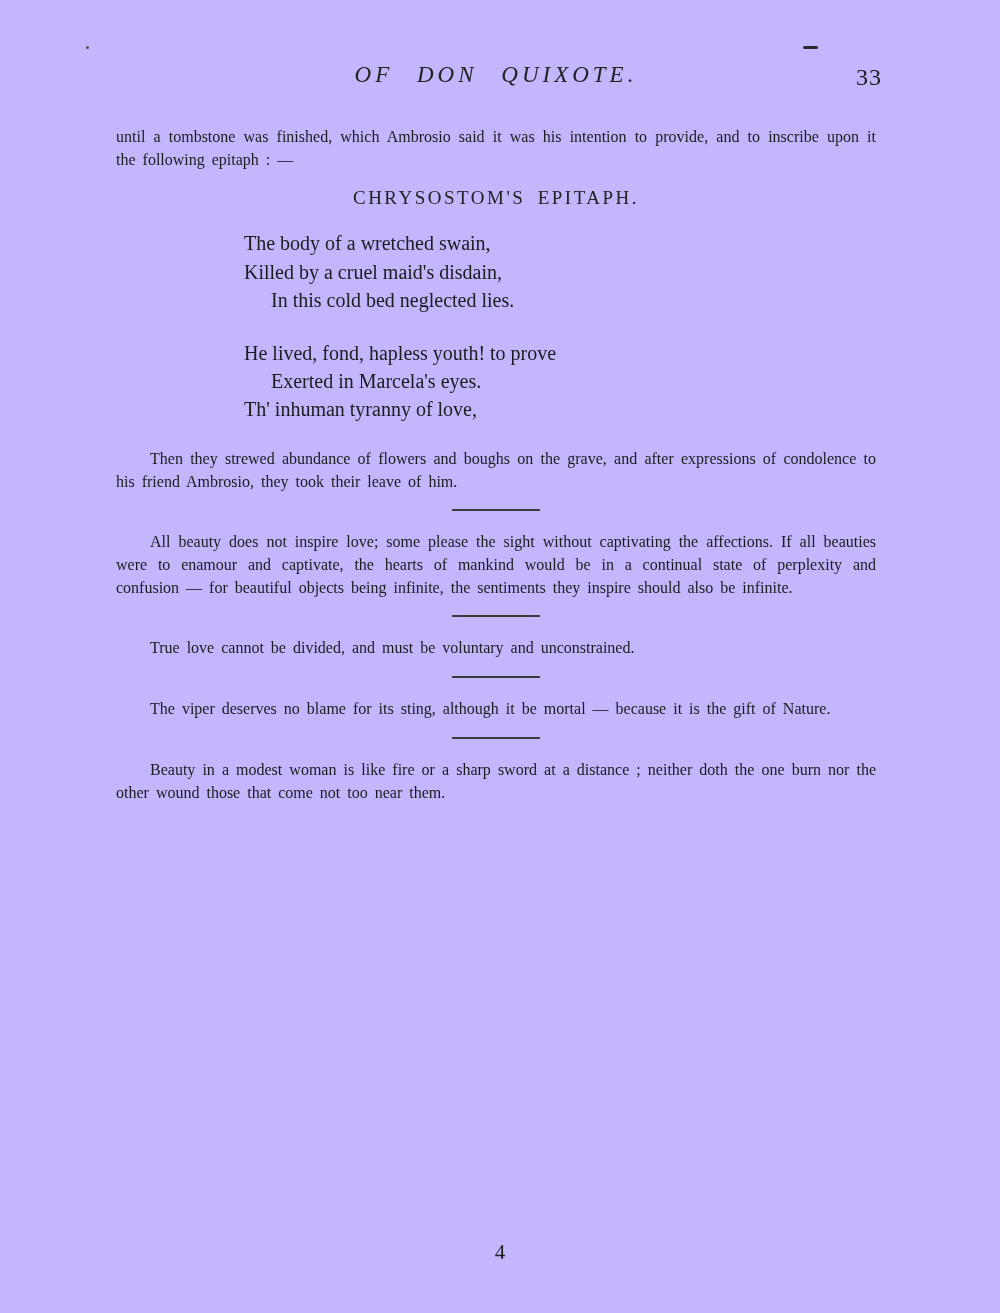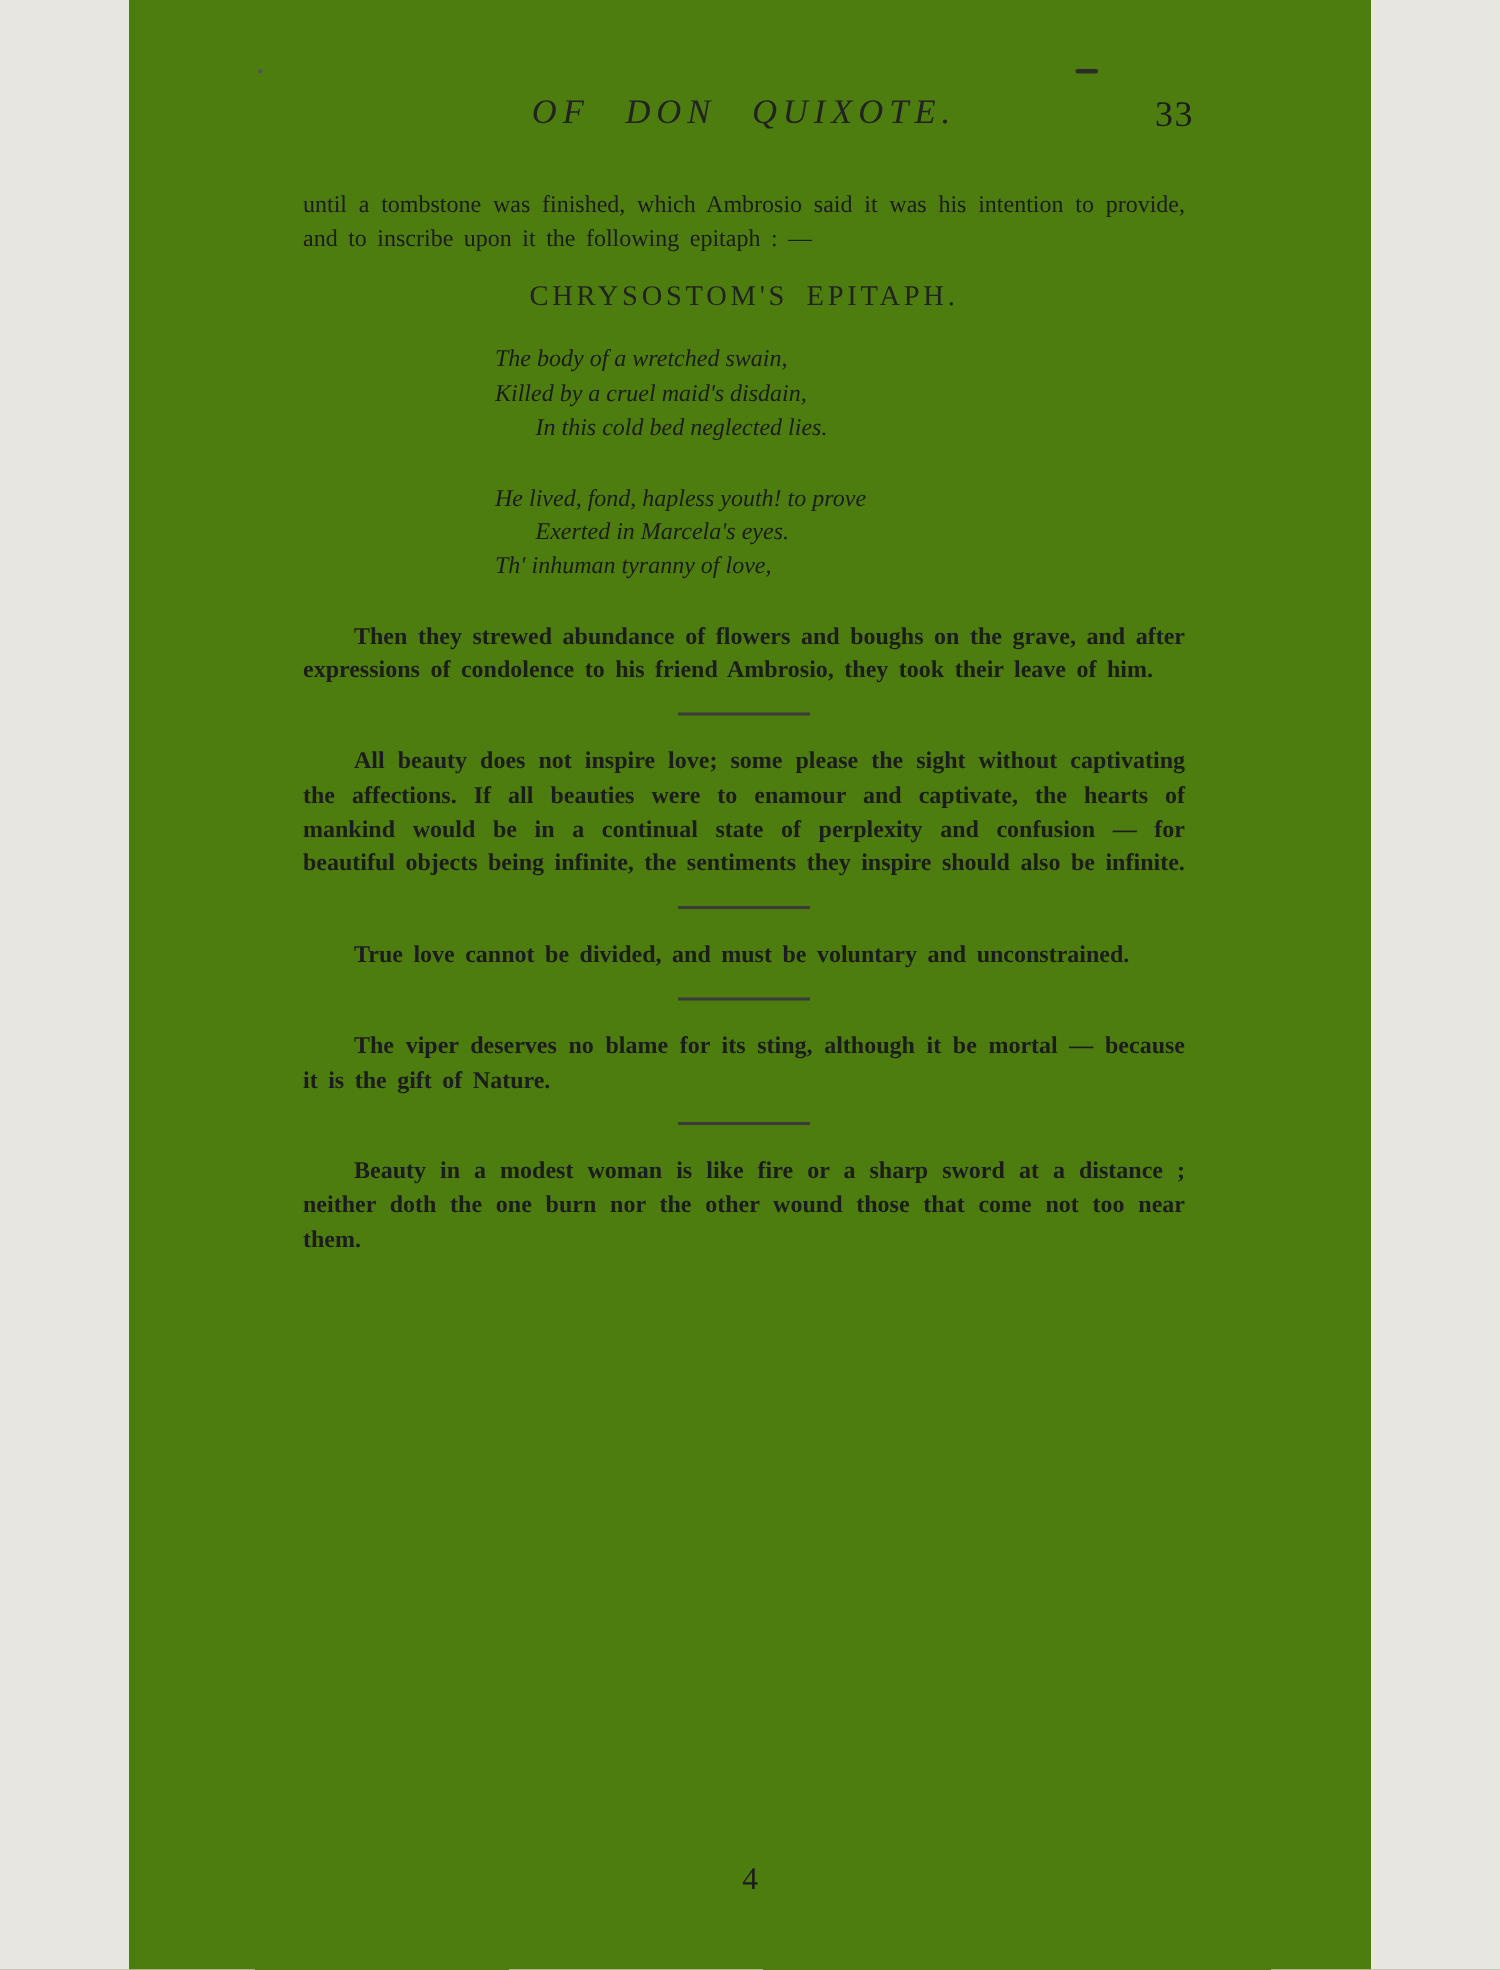--- a/index.html
+++ b/index.html
@@ -1,20 +1,20 @@
 <!DOCTYPE html>
 <html><head>
 <meta charset="utf-8">
 <style>
   html, body { margin: 0; padding: 0; background: #e8e6e0; }
   .page {
-    width: 828px;
+    width: 1000px;
     height: 1313px;
     margin: 0 auto;
-    background: #4d7c0f;
+    background: #c4b5fd;
     color: #1c1c1e;
     font-family: "Liberation Serif", "DejaVu Serif", serif;
     position: relative;
     box-sizing: border-box;
     overflow: hidden;
   }
   .content {
     padding: 62px 124px 0 116px;
   }
   .page-header {
@@ -56,35 +56,34 @@
     background: #555;
     border-radius: 50%;
   }
   p.body-par {
     font-size: 16px;
     line-height: 1.42;
     text-align: justify;
     word-spacing: 3px;
     margin: 0 0 16px 0;
   }
-  p.indent { text-indent: 34px; font-weight: bold; }
+  p.indent { text-indent: 34px; }
   .epitaph-heading {
     text-align: center;
     font-size: 19px;
     font-weight: normal;
     letter-spacing: 2.5px;
     word-spacing: 5px;
     margin: 14px 0 20px 0;
     color: #222;
   }
   .stanza {
     margin: 0 0 24px 128px;
-    font-size: 16px;
+    font-size: 20px;
     line-height: 1.42;
-    font-style: italic;
   }
   .verse-line { white-space: nowrap; }
   .verse-line.line3 { padding-left: 27px; }
   .divider {
     width: 88px;
     height: 2px;
     background: #3b3b3b;
     margin: 16px auto 20px auto;
   }
   .footer {

